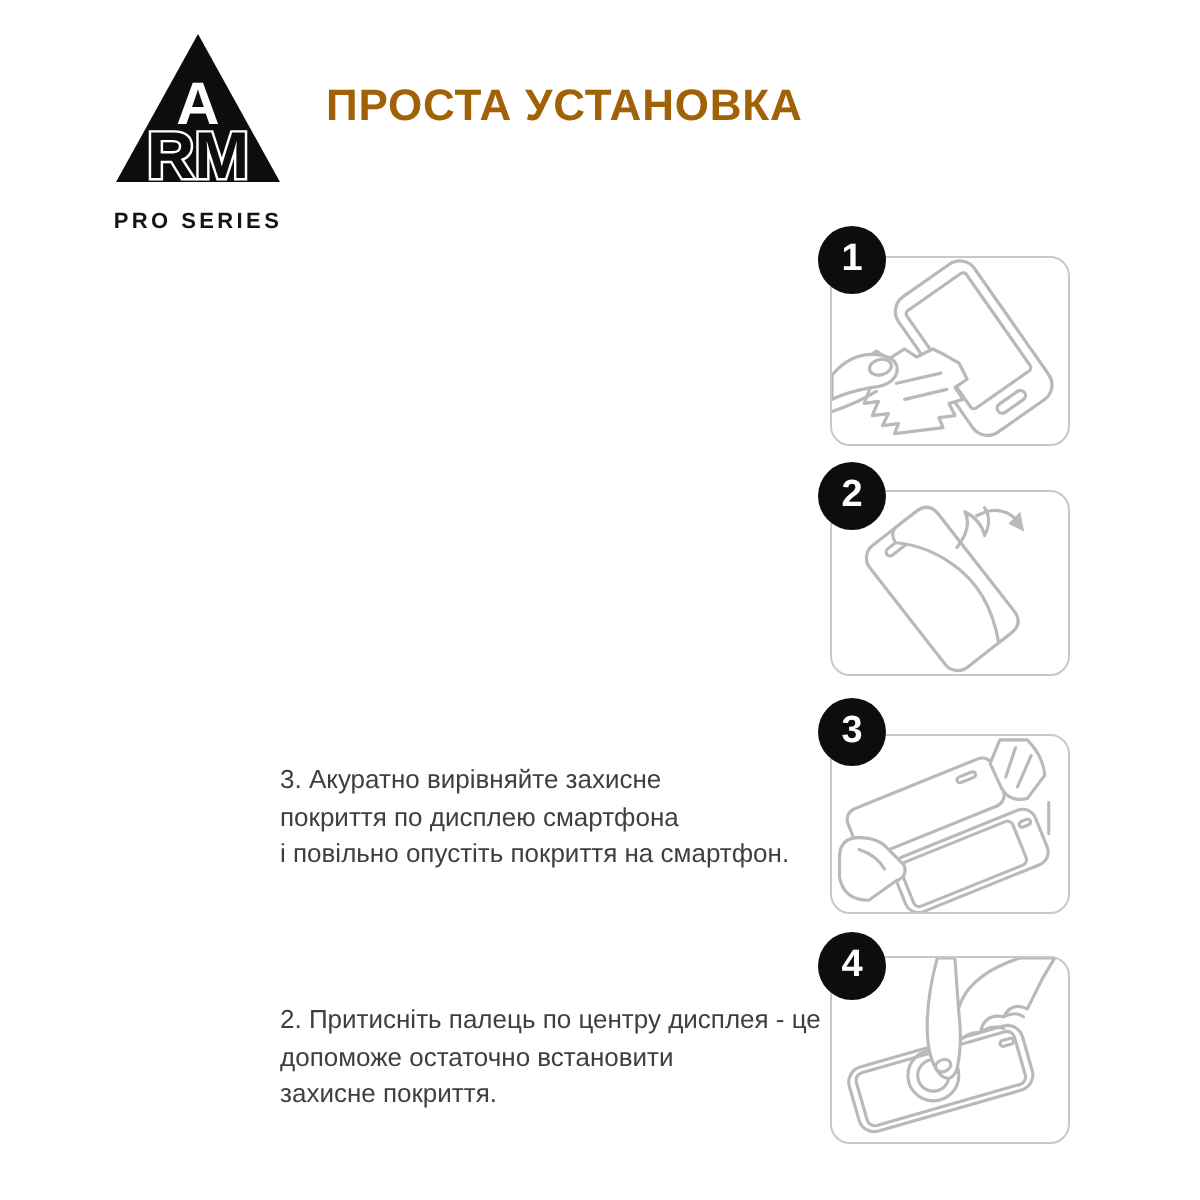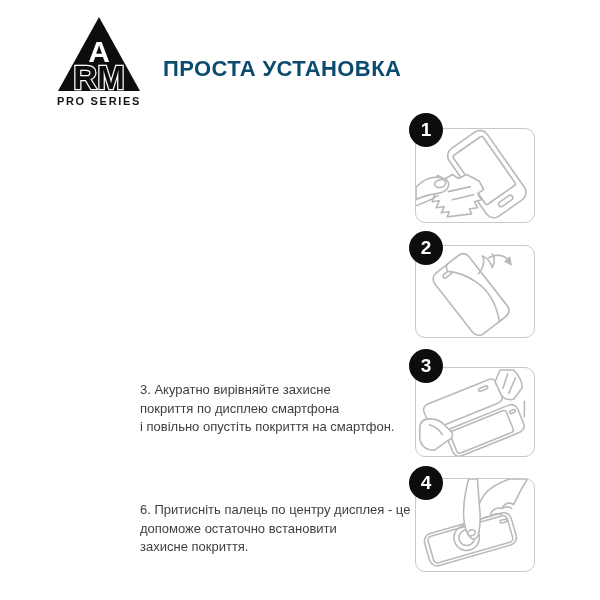--- a/index.html
+++ b/index.html
@@ -8,30 +8,30 @@
     background: #ffffff;
     font-family: "Liberation Sans", "DejaVu Sans", sans-serif;
     overflow: hidden;
   }
   .sheet { position: relative; width: 600px; height: 600px; background: #fff; }
 
   
   .brand { position: absolute; left: 52px; top: 17px; width: 94px; text-align: center; }
   .brand svg { display: block; margin: 0 auto; }
   .series {
-    margin-top: 2px;
+    margin-top: 12px;
     font-size: 11px; font-weight: 700; letter-spacing: 1.7px;
     color: #141414; white-space: nowrap;
   }
 
   
   .title {
-    position: absolute; left: 163px; top: 56px; margin: 0;
+    position: absolute; left: 163px; top: 40px; margin: 0;
     font-size: 22px; font-weight: 700; letter-spacing: 0.4px;
-    color: #0c4a6e; white-space: nowrap;
+    color: #a16207; white-space: nowrap;
   }
 
   
   .step-text {
     position: absolute; left: 140px; width: 310px; margin: 0;
     font-size: 13px; line-height: 18.5px; color: #3f3f3f;
     white-space: pre-line;
   }
   .s1 { top: 146px; }
   .s2 { top: 284px; }
@@ -75,21 +75,21 @@
       <text x="41" y="72" text-anchor="middle" font-family="Liberation Sans, DejaVu Sans, sans-serif" font-size="33" font-weight="bold" fill="#0d0d0d" stroke="#ffffff" stroke-width="2.4" paint-order="stroke">RM</text>
     </svg>
     <div class="series">PRO SERIES</div>
   </div>
 
   <h1 class="title">ПРОСТА УСТАНОВКА</h1>
 
   <p class="step-text s3">3. Акуратно вирівняйте захисне
 покриття по дисплею смартфона
 і повільно опустіть покриття на смартфон.</p>
-  <p class="step-text s4">6. Притисніть палець по центру дисплея - це
+  <p class="step-text s4">2. Притисніть палець по центру дисплея - це
 допоможе остаточно встановити
 захисне покриття.</p>
 
   <div class="badge n1">
       <span>1</span>
     </div>
   <div class="badge n2">
       <span>2</span>
     </div>
   <div class="badge n3">

